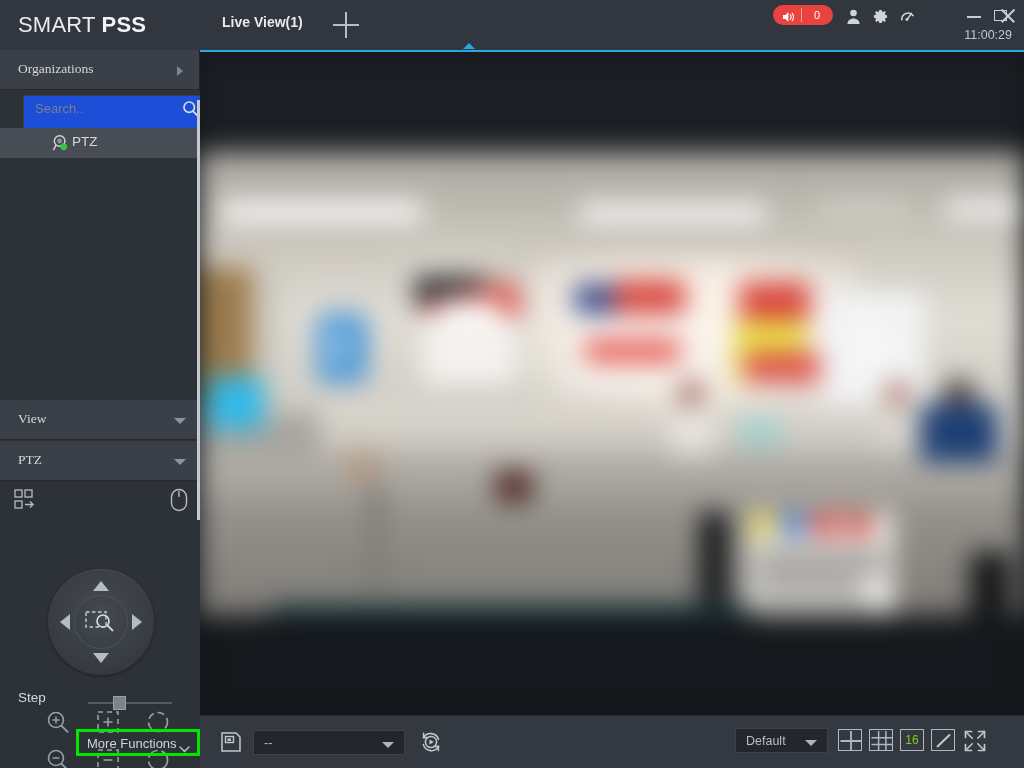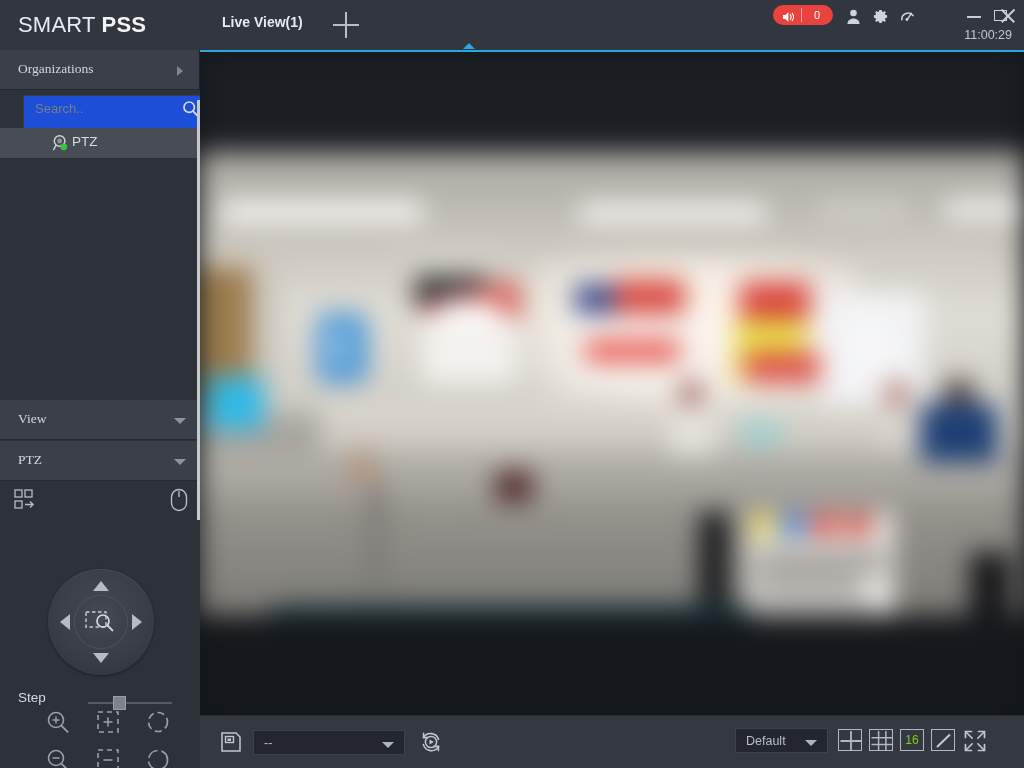--- a/index.html
+++ b/index.html
@@ -444,20 +444,28 @@
           <svg width="26" height="26" viewBox="0 0 26 26">
             <circle cx="13" cy="13" r="9.5" fill="none" stroke="#9aa0a8" stroke-width="1.7" stroke-dasharray="12 4"></circle>
           </svg>
         </span>
       </div>
     </div>
 
     <div class="side-scroll"></div>
   </div>
 
+  <div class="more-fn">
+    <span class="mf-label">More Functions</span>
+    <span class="mf-caret">
+      <svg width="11" height="7" viewBox="0 0 11 7">
+        <path d="M1 1l4.5 4.4L10 1" stroke="#b3b8c0" stroke-width="1.5" fill="none" stroke-linecap="round"></path>
+      </svg>
+    </span>
+  </div>
 
   <div class="main">
     <div class="cyanline"></div>
 
     <div class="video-wrap">
       <div class="video-scene">
         <div class="scene-blurlayer">
 
           <div class="scene-room"></div>
 

